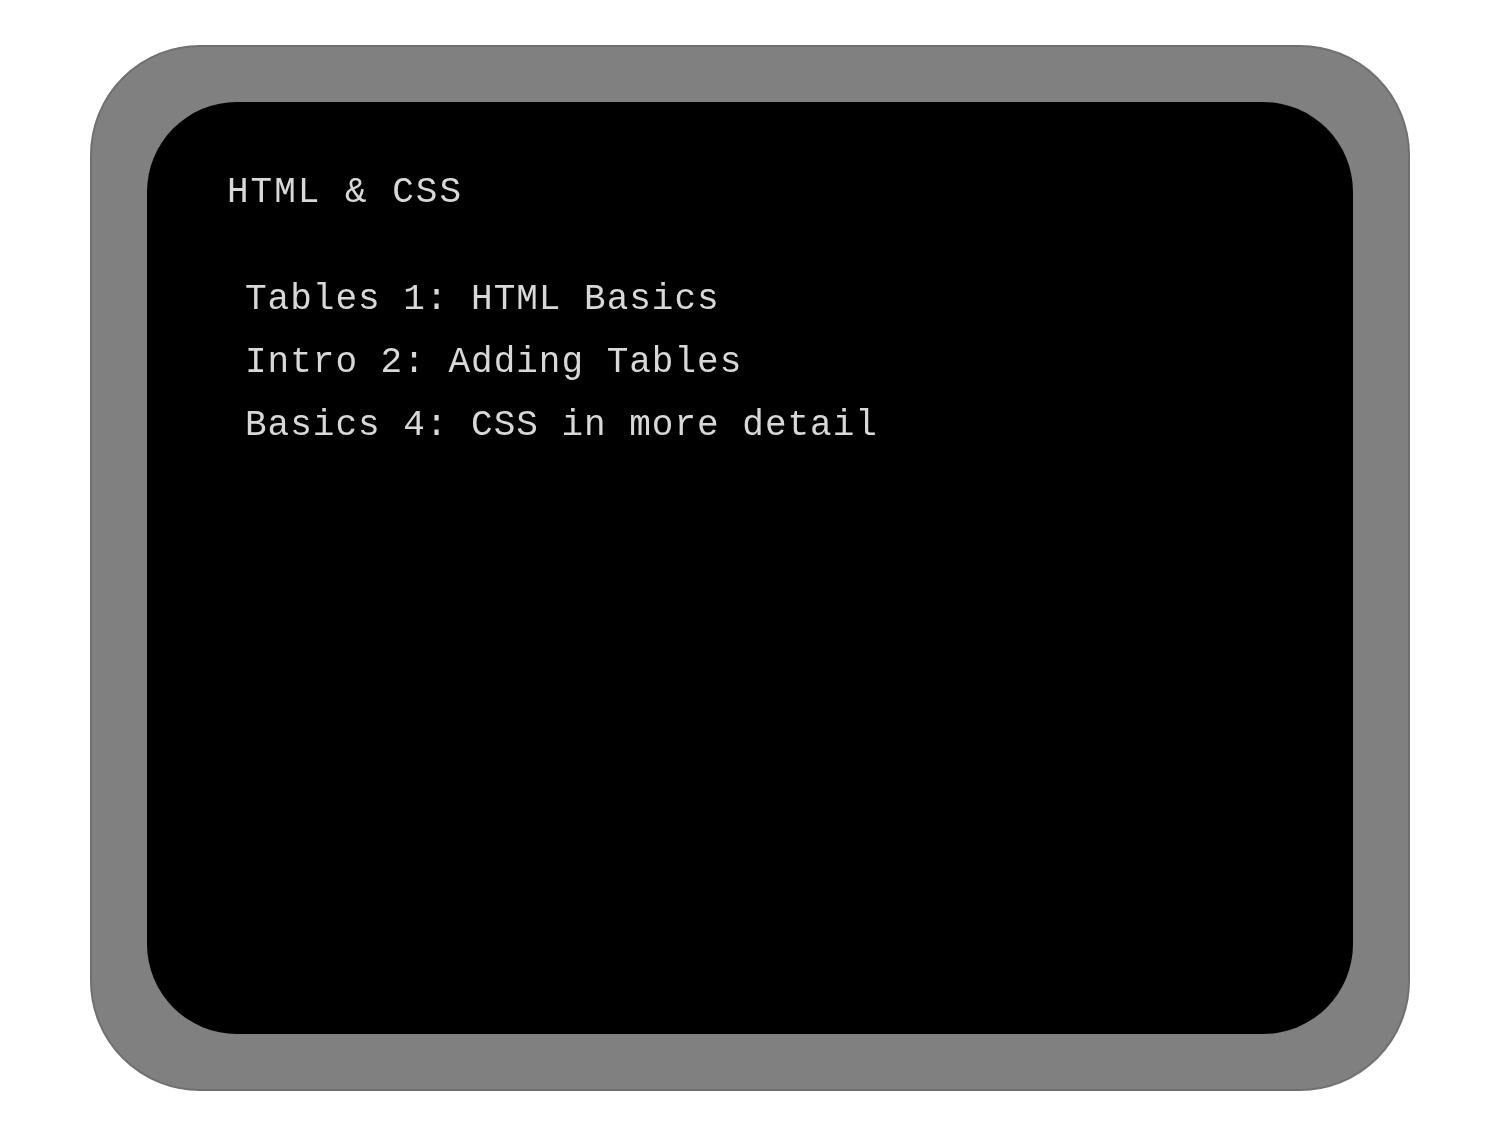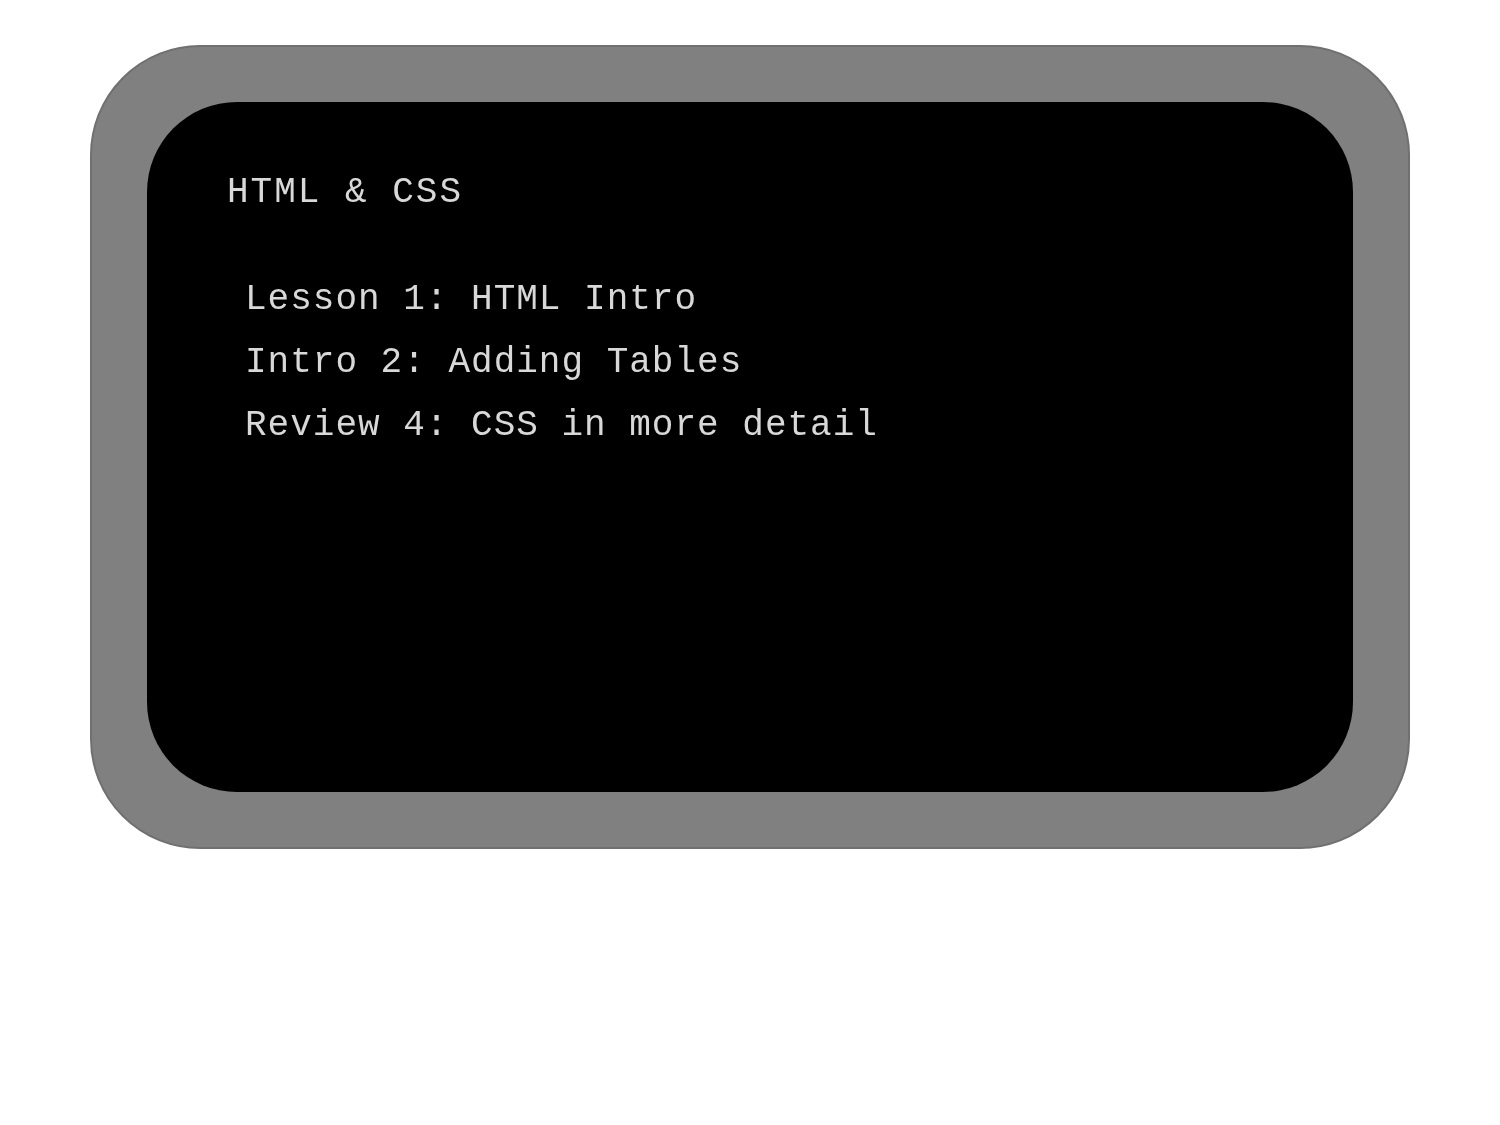--- a/index.html
+++ b/index.html
@@ -11,21 +11,21 @@
       width: 1500px;
       height: 1125px;
       background: #ffffff;
       display: flex;
       align-items: flex-start;
       justify-content: center;
       padding-top: 45px;
     }
     .outer-frame {
       width: 1320px;
-      height: 804px;
+      height: 1046px;
       background: #808080;
       border-radius: 110px;
       padding: 55px;
       box-sizing: border-box;
       border: 2px solid #707070;
     }
     .inner-screen {
       width: 100%;
       height: 100%;
       background: #000000;
@@ -52,18 +52,18 @@
       font-weight: normal;
     }
   </style>
 </head>
 <body>
 
 <div class="outer-frame">
   <div class="inner-screen">
     <div class="title">HTML &amp; CSS</div>
     <ul class="lesson-list">
-      <li class="lesson-item">Lesson 1: HTML Intro</li>
+      <li class="lesson-item">Tables 1: HTML Basics</li>
       <li class="lesson-item">Intro 2: Adding Tables</li>
-      <li class="lesson-item">Review 4: CSS in more detail</li>
+      <li class="lesson-item">Basics 4: CSS in more detail</li>
     </ul>
   </div>
 </div>
 
 </body></html>

